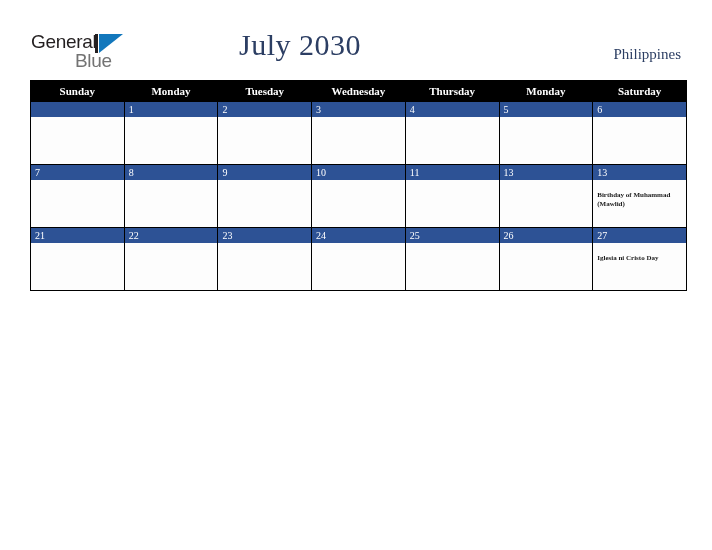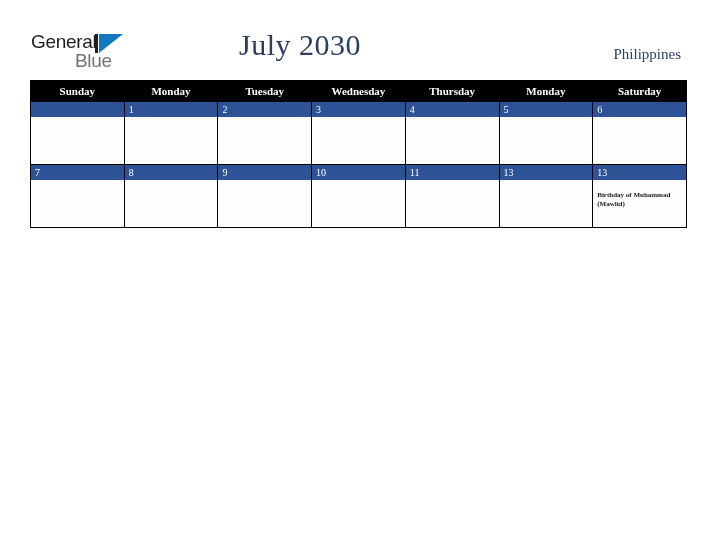--- a/index.html
+++ b/index.html
@@ -226,16 +226,42 @@
           <td>
             <div class="daynum">13</div>
           </td>
           <td>
             <div class="daynum">13</div>
             <div class="events">
               <span class="event-line">Birthday of Muhammad (Mawlid)</span>
             </div>
           </td>
         </tr>
+        <tr>
+          <td>
+            <div class="daynum">21</div>
+          </td>
+          <td>
+            <div class="daynum">22</div>
+          </td>
+          <td>
+            <div class="daynum">23</div>
+          </td>
+          <td>
+            <div class="daynum">24</div>
+          </td>
+          <td>
+            <div class="daynum">25</div>
+          </td>
+          <td>
+            <div class="daynum">26</div>
+          </td>
+          <td>
+            <div class="daynum">27</div>
+            <div class="events">
+              <span class="event-line">Iglesia ni Cristo Day</span>
+            </div>
+          </td>
+        </tr>
       </tbody>
   </table>
 
 </div>
 
 </body></html>

